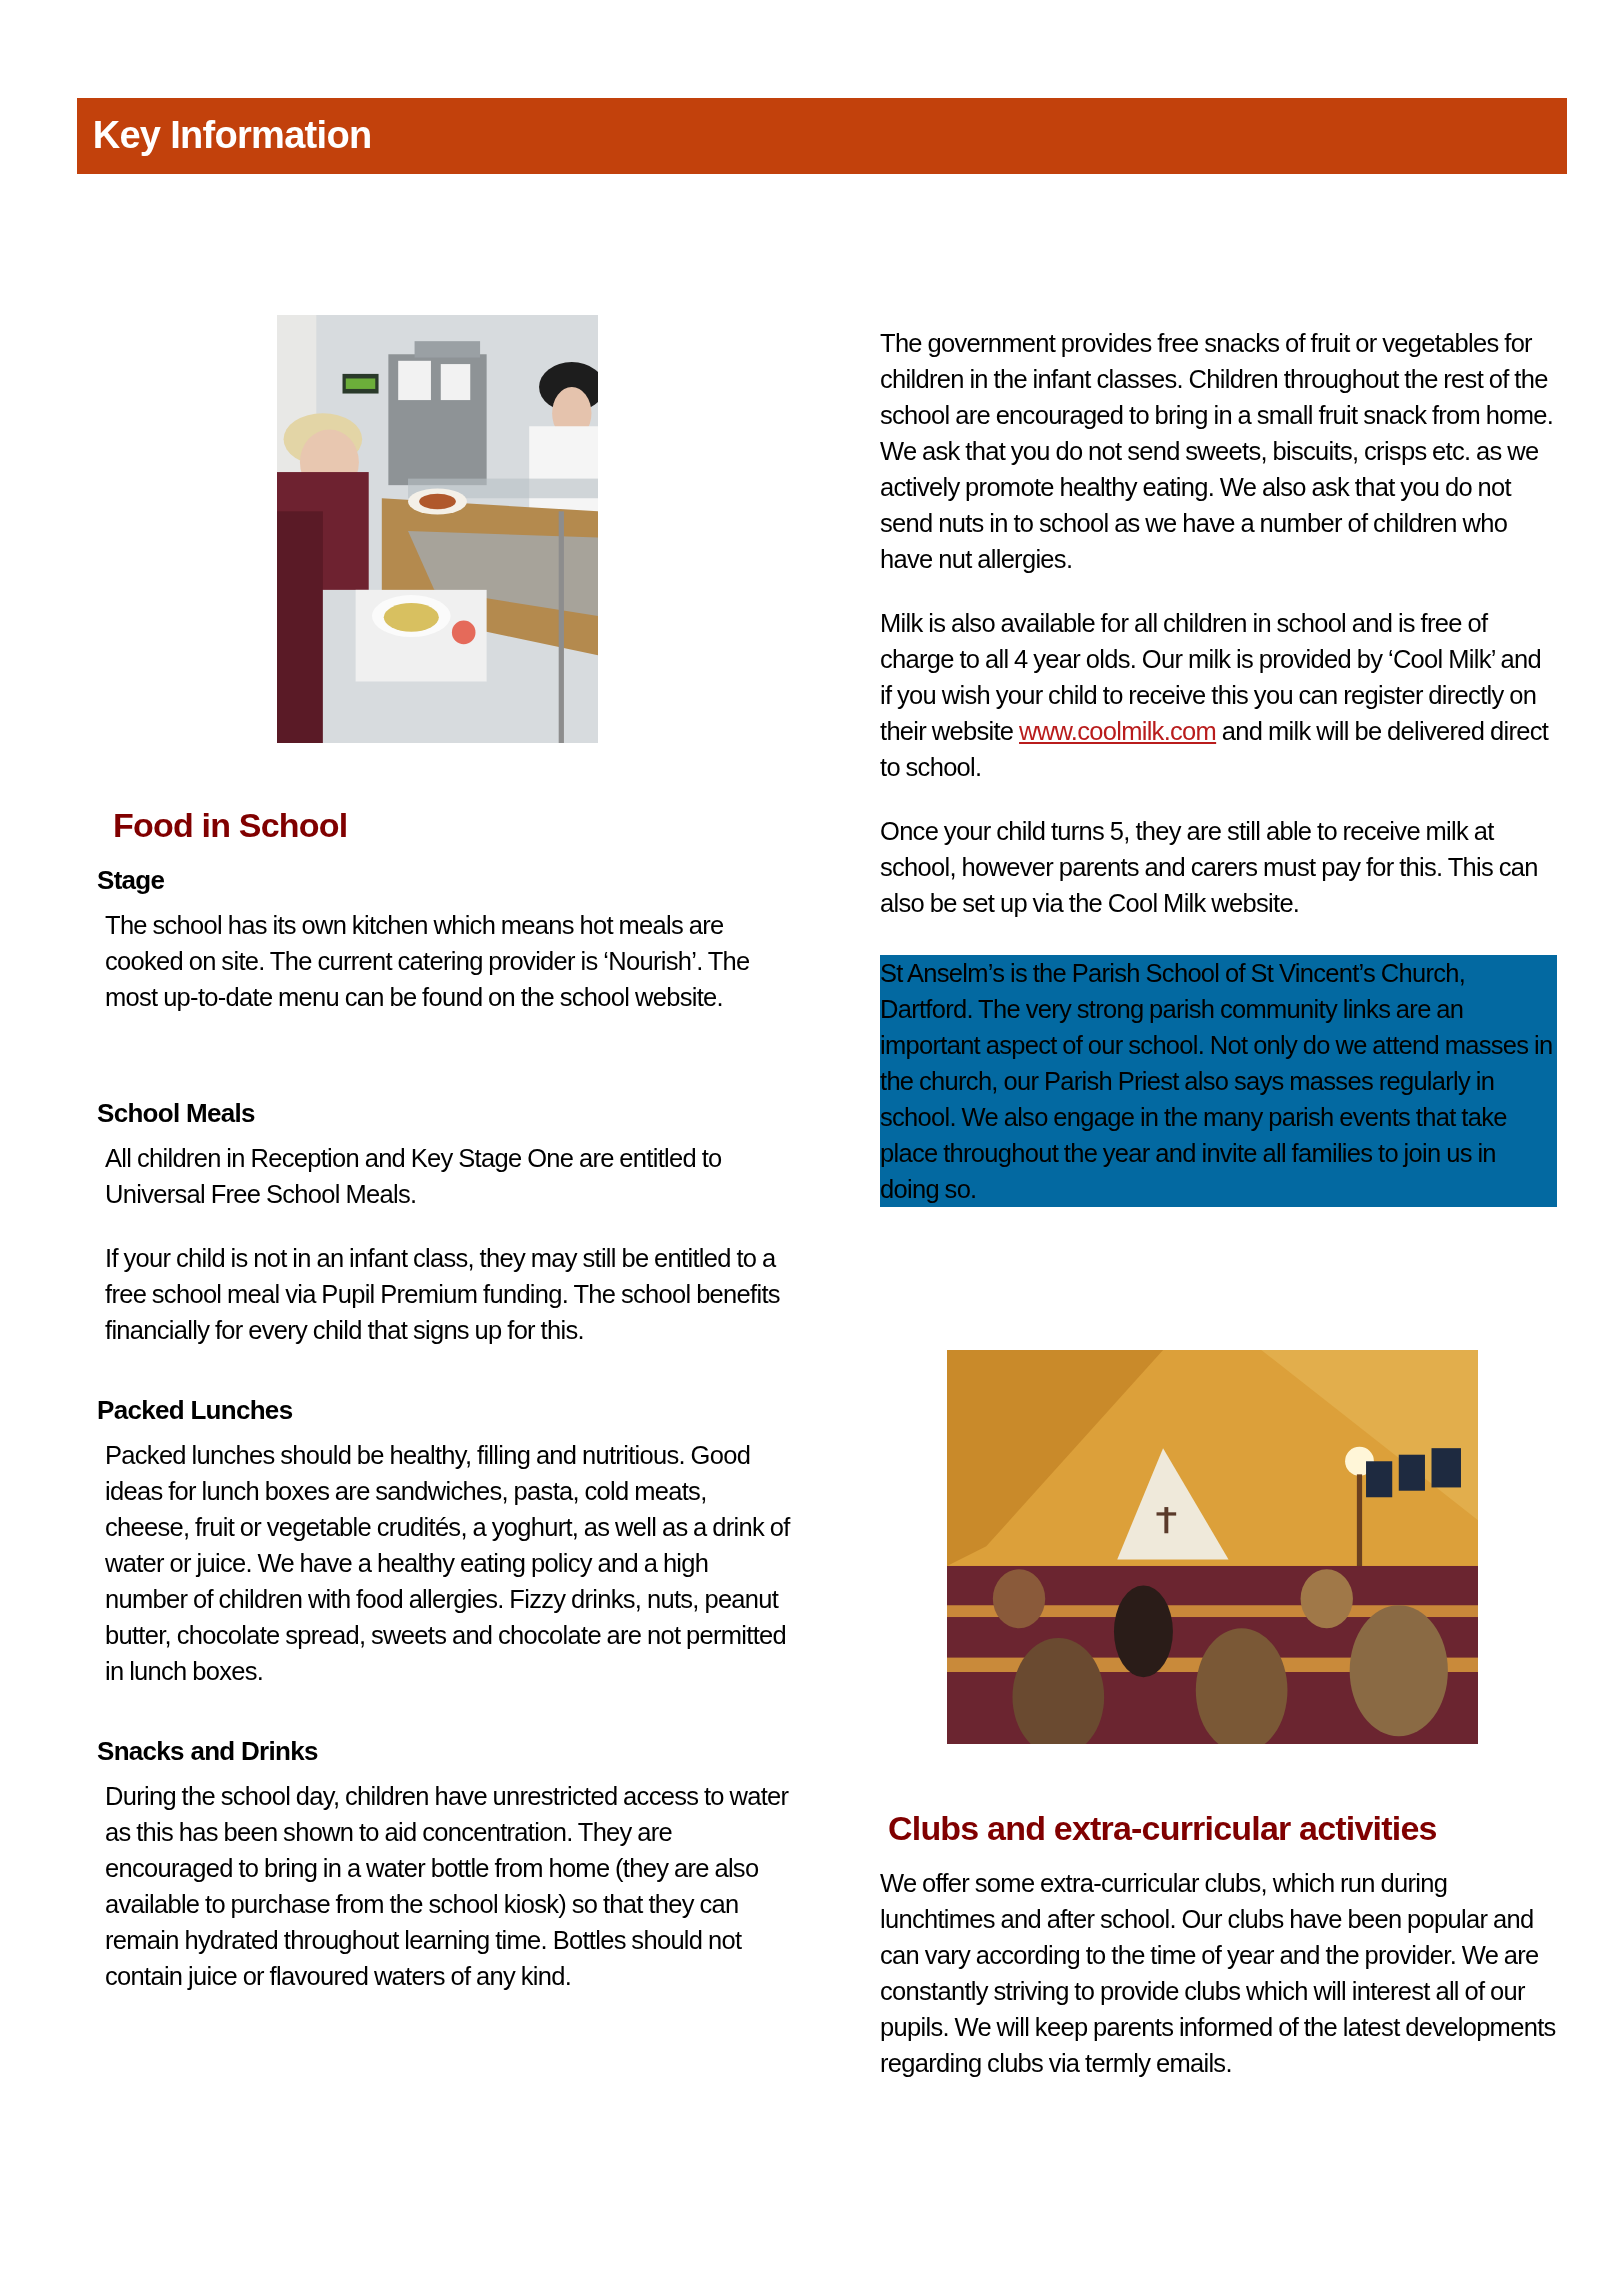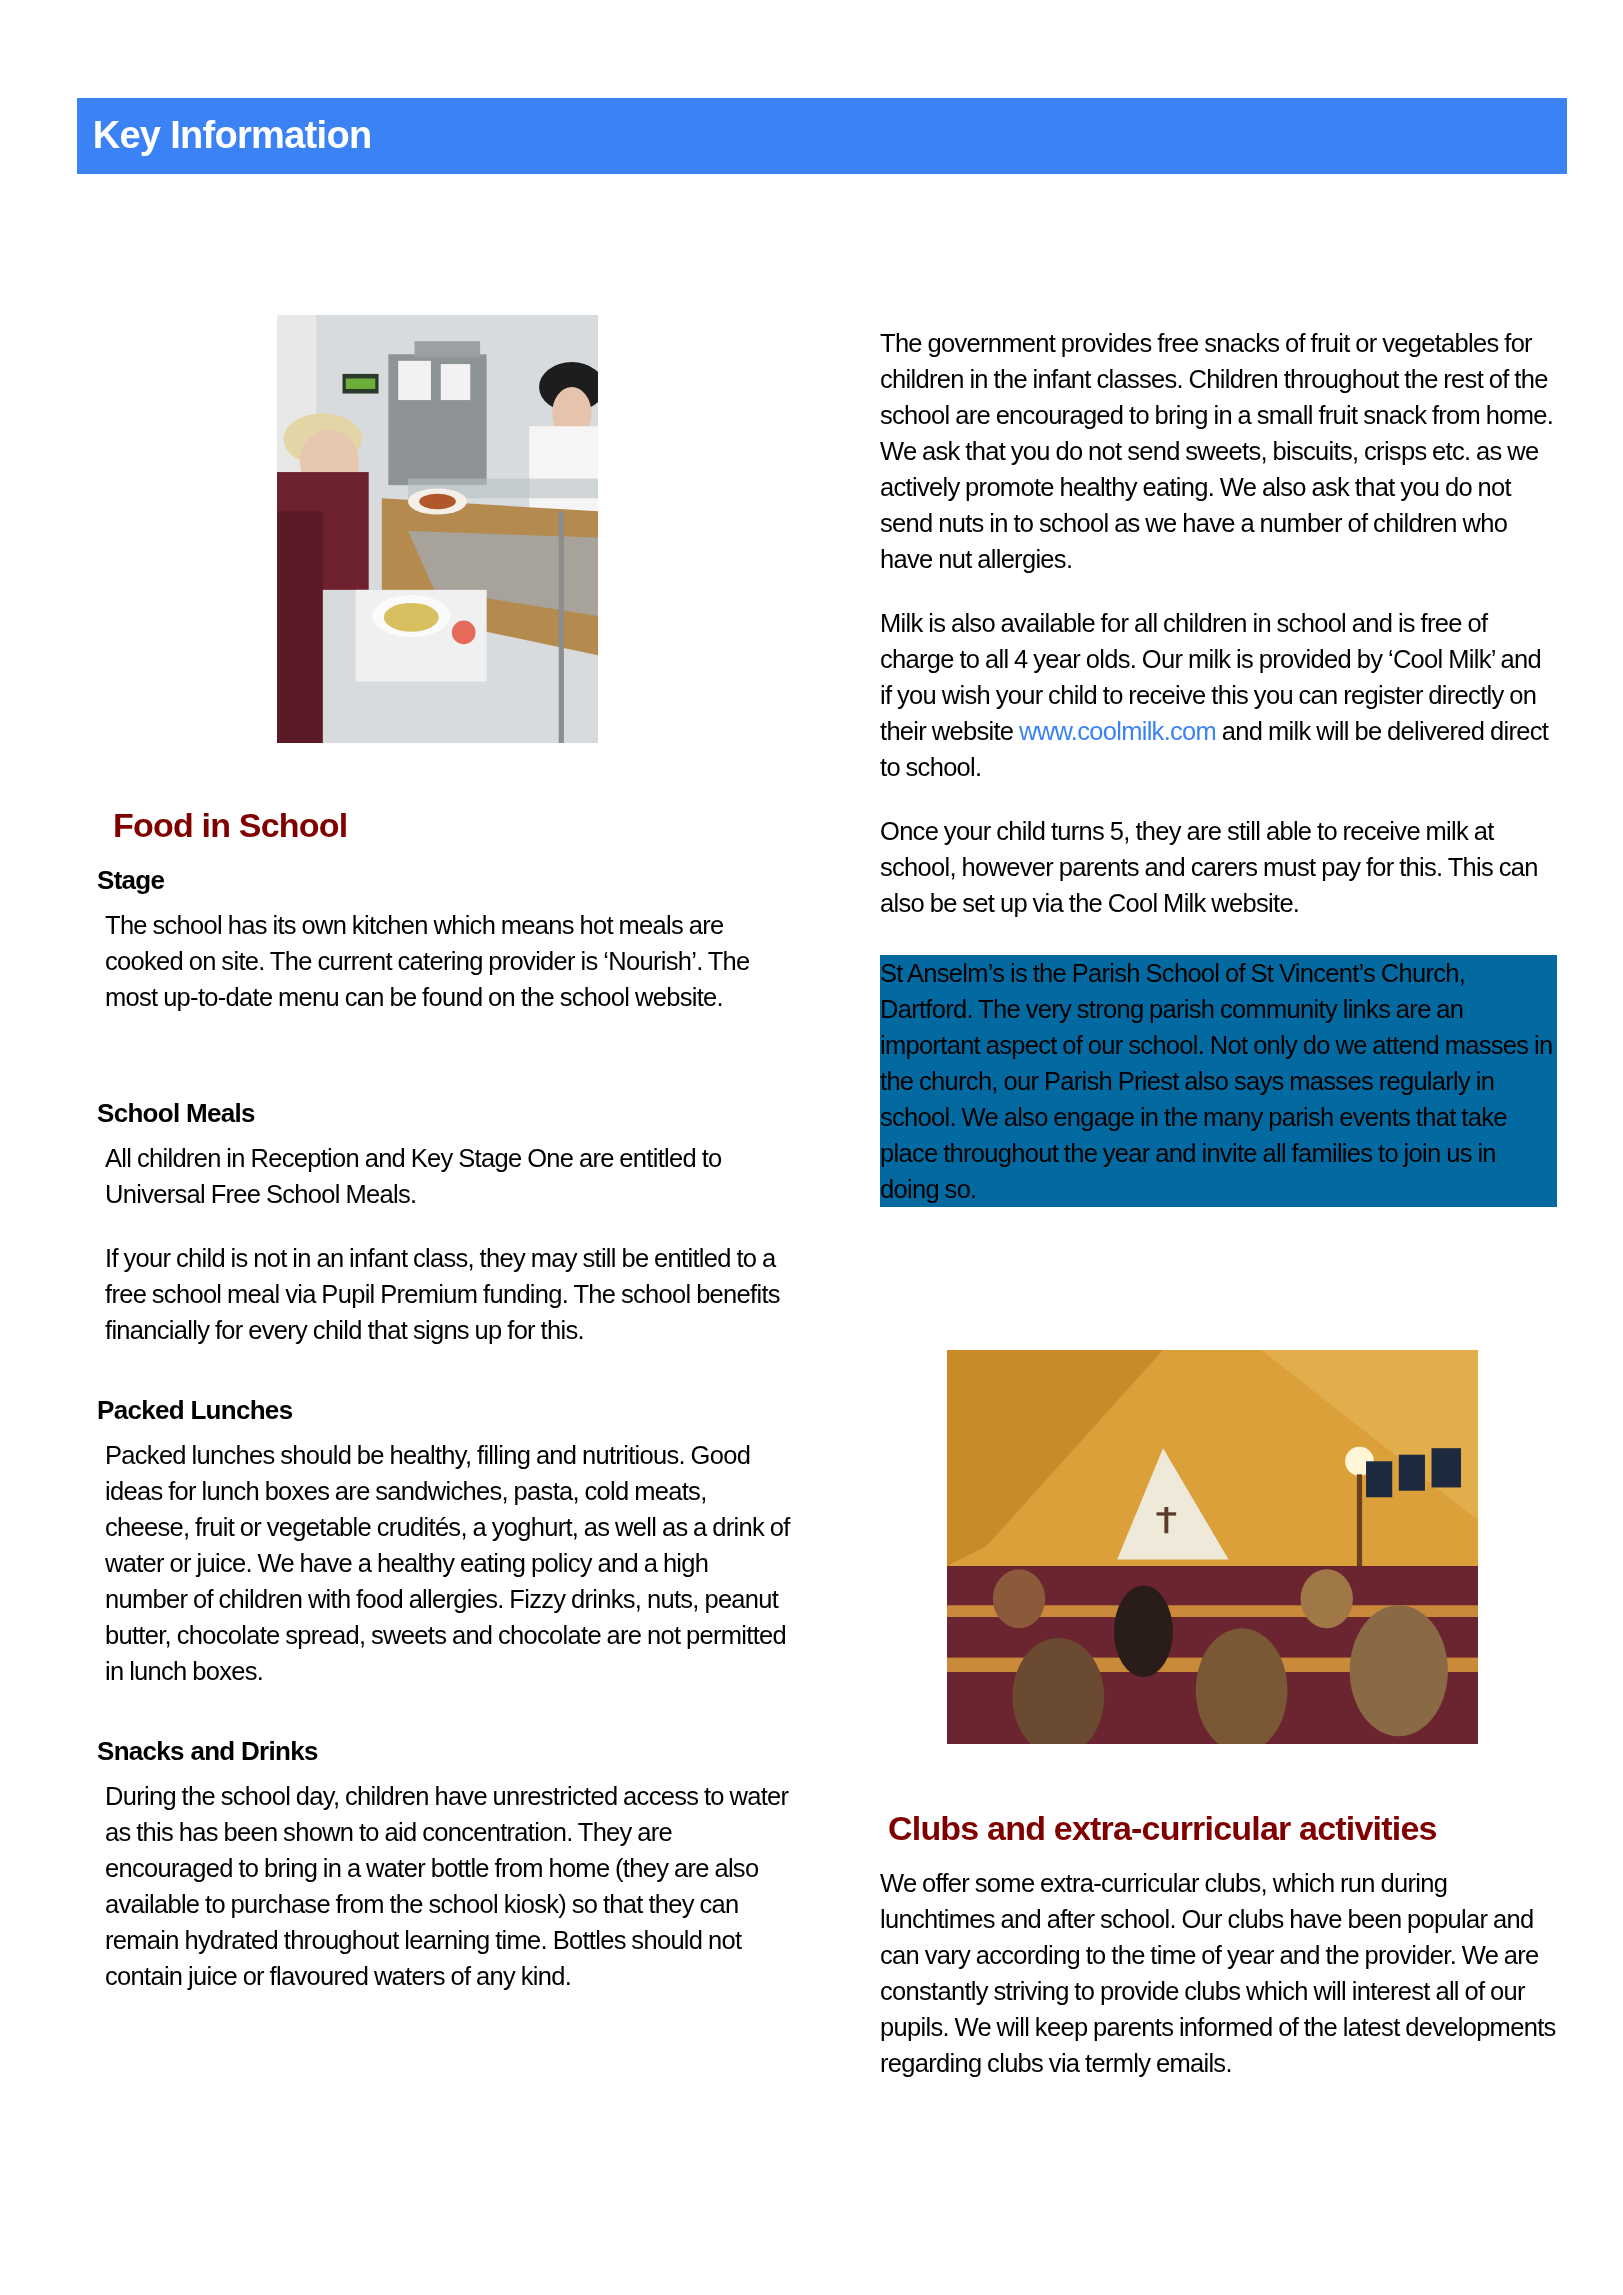--- a/index.html
+++ b/index.html
@@ -1,32 +1,32 @@
 <!DOCTYPE html>
 <html style="font-size:10.5px"><head>
 <meta charset="utf-8">
 <style>
   html, body { margin: 0; padding: 0; background: #ffffff; }
   body { width: 1623px; height: 2295px; position: relative; overflow: hidden;
          font-family: "Liberation Sans", sans-serif; color: #000; }
   .banner { position: absolute; left: 77px; top: 98px; width: 1490px; height: 76px;
-            background: #3b82f6; }
+            background: #c2410c; }
   .banner-title { position: absolute; left: 15.7px; top: 14.4px; color: #fff; font-weight: bold;
                   font-size: 38px; letter-spacing: -0.7px; line-height: 46px; }
   .col { position: absolute; width: 707px; }
   .col-left { left: 97px; top: 788px; }
   .col-right { left: 872px; top: 317px; width: 693px; }
   .heading { color: #800000; font-weight: bold; font-size: 34px; line-height: 42px;
              letter-spacing: -0.8px; margin: 16px; }
   .subhead { font-weight: bold; font-size: 26px; line-height: 37px; letter-spacing: -0.7px; margin: 0; }
   p, .para { font-size: 25.5px; line-height: 36px; letter-spacing: -0.7px; margin: 8px;
              word-spacing: -0.7px; }
   .gap-large { height: 36px; }
   .gap-small { height: 11.8px; }
-  .link { color: #3b82f6; }
+  .link { color: #b91c1c; text-decoration: underline; }
   .photo { position: absolute; overflow: hidden; }
   .photo-kitchen { left: 277px; top: 315px; width: 321px; height: 428px;
                    background: linear-gradient(180deg,#dfe3e6 0%,#c9cdd0 30%,#8a6a55 55%,#a68c6a 70%,#d6b37a 85%,#b89a70 100%); }
   .photo-church { left: 947px; top: 1350px; width: 531px; height: 394px;
                   background: linear-gradient(180deg,#d9a23b 0%,#e6b04a 30%,#c98a2e 55%,#6b2a2a 70%,#5a2024 100%); }
   .photo svg { display: block; width: 100%; height: 100%; }
   .parish-bg { background: #0369a1; }
 </style>
 </head>
 <body>

